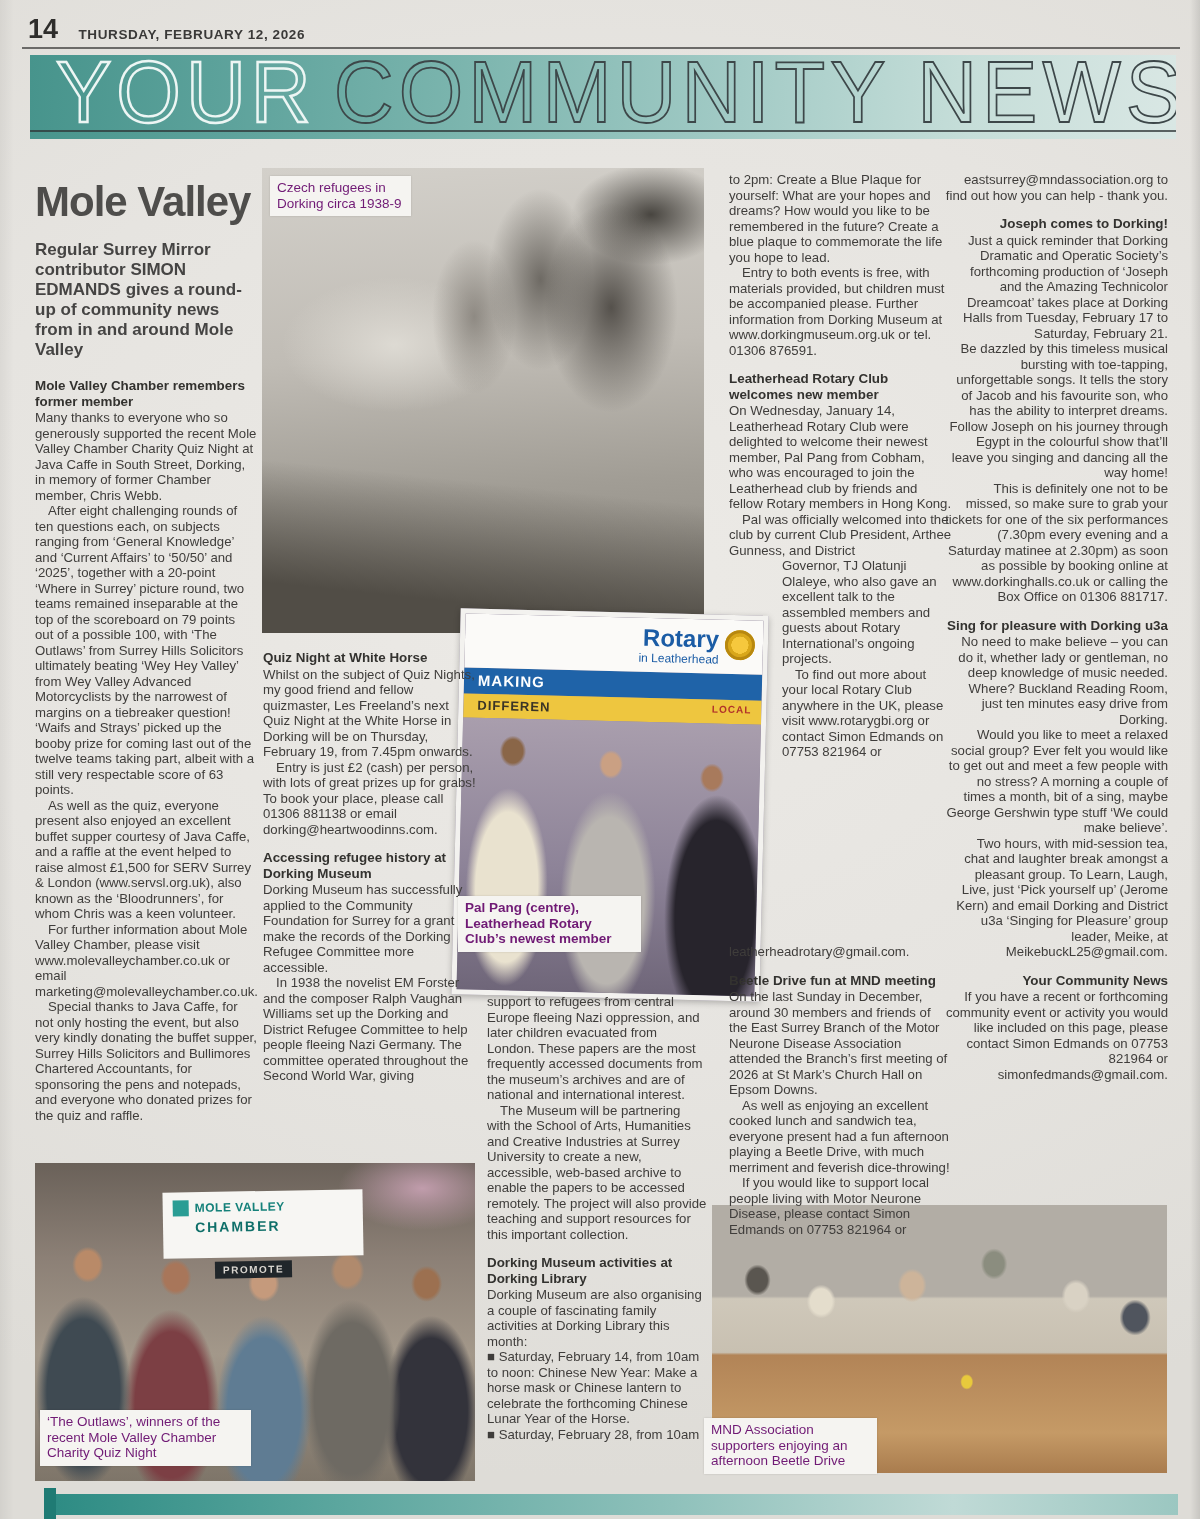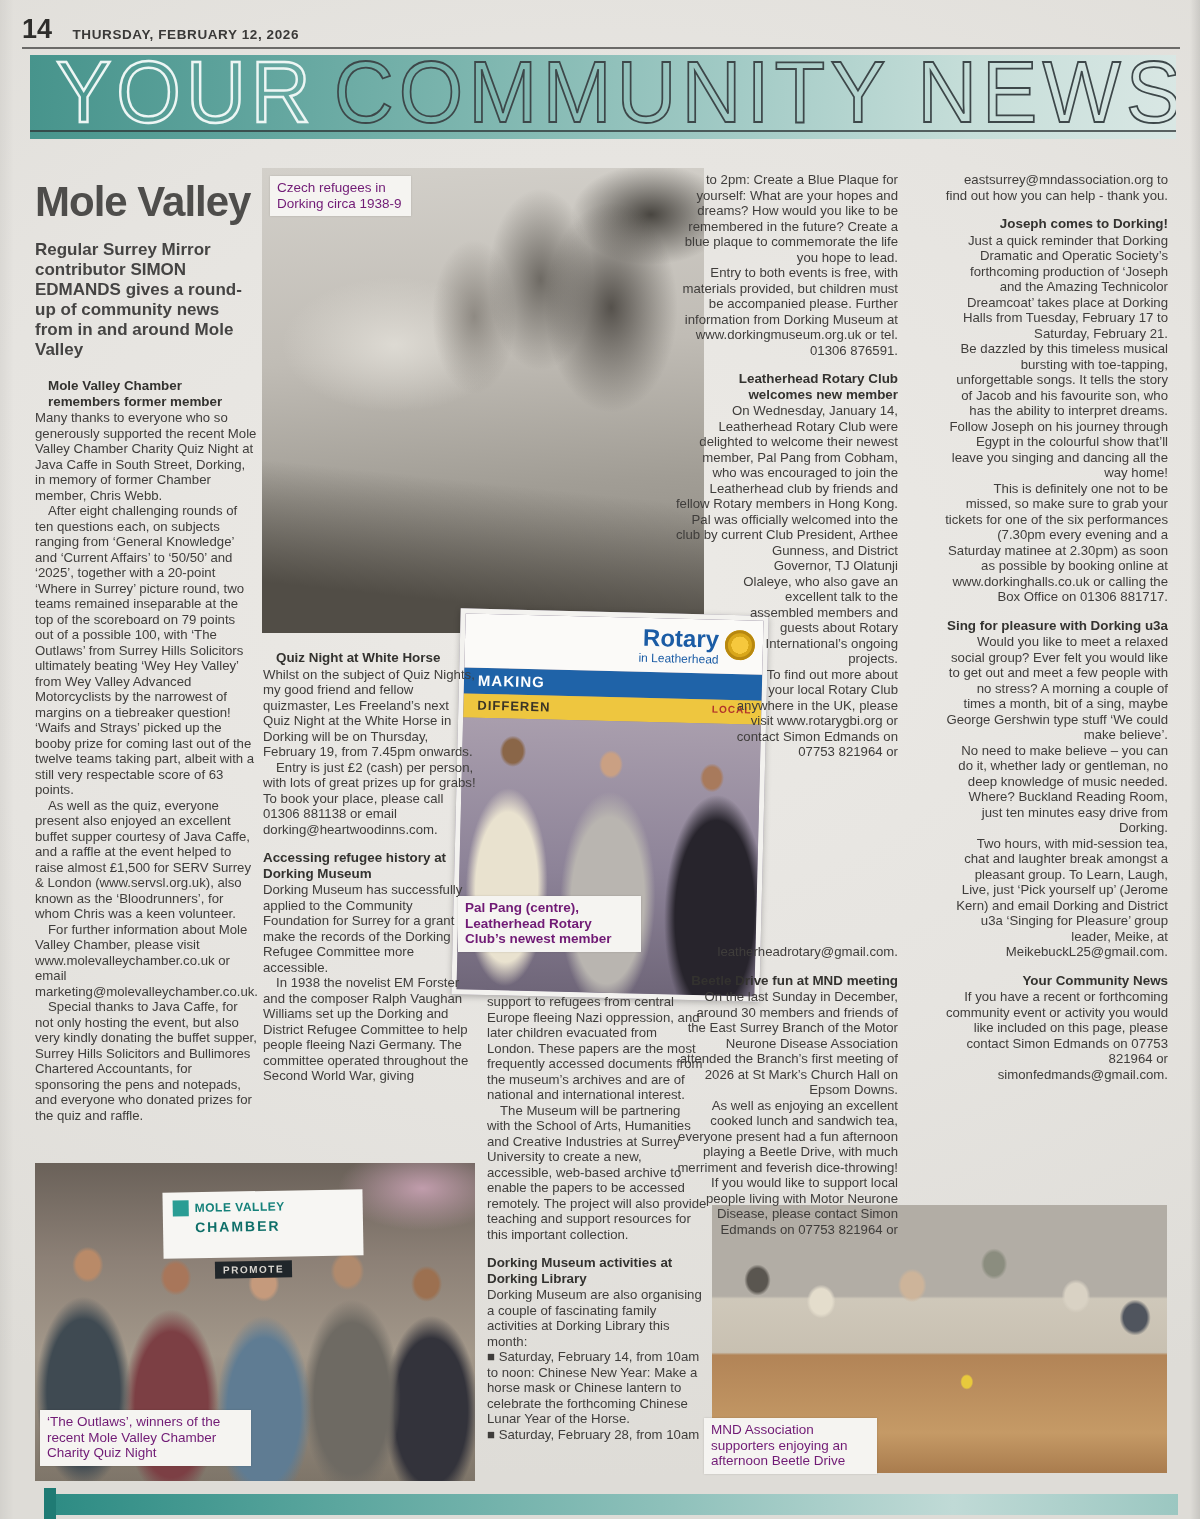--- a/index.html
+++ b/index.html
@@ -7,21 +7,21 @@
     position:relative;width:1200px;height:1519px;margin:0 auto;overflow:hidden;
     background:
       linear-gradient(90deg, rgba(0,0,0,.05) 0, rgba(0,0,0,0) 14px),
       linear-gradient(270deg, rgba(0,0,0,.10) 0, rgba(0,0,0,0) 10px),
       radial-gradient(1200px 900px at 50% 38%, #eceae6 0%, #e6e4e0 55%, #dedcd7 100%);
     font-family:"Liberation Sans", sans-serif;
     color:#3f3d3b;
   }
   
   .hdr{position:absolute;left:22px;top:14px;right:22px;height:32px;}
-  .pagenum{font-size:27px;font-weight:600;color:#2e2d2b;display:inline-block;vertical-align:bottom;}
+  .pagenum{font-size:27px;font-weight:600;color:#2e2d2b;display:inline-block;vertical-align:bottom;margin-left:6px;}
   .pagedate{font-size:13.5px;font-weight:600;letter-spacing:.6px;color:#3a3938;display:inline-block;margin-left:16px;vertical-align:bottom;padding-bottom:3px;}
   .hdr-rule{position:absolute;left:22px;right:20px;top:47px;height:2px;background:#6b6a68;}
   
   .masthead{
     position:absolute;left:30px;top:55px;width:1146px;height:84px;
     background:linear-gradient(92deg,#47948c 0%,#5ea39c 18%,#7fb7b0 40%,#a3cbc6 62%,#c6ded9 82%,#d9e7e4 100%);
     overflow:hidden;
   }
   .masthead-line{position:absolute;left:0;right:0;bottom:7px;height:1.6px;background:rgba(45,52,53,.75);}
   .masthead h1{
@@ -34,21 +34,21 @@
     .masthead h1 span{-webkit-text-fill-color:transparent;}
     .mh-your{-webkit-text-stroke:2.4px #edf6f4;}
     .mh-rest{-webkit-text-stroke:1.7px #3d4749;}
   }
   
   .col{position:absolute;z-index:3;}
   .headline{font-size:42px;font-weight:700;letter-spacing:-1px;color:#4e4d4b;margin:0;}
   .standfirst{font-size:17px;line-height:20px;font-weight:700;color:#454443;margin:14px 0 0 0;}
   .blocks{margin-top:18px;}
   .sec-head{font-weight:700;font-size:13.4px;line-height:15.6px;color:#33322f;margin:13px 0 1px 0;}
-  .sec-head:first-child{margin-top:0;margin-left:13px;}
+  .sec-head:first-child{margin-top:0;}
   .para{font-size:13.2px;line-height:15.5px;margin:0;color:#3f3d3b;}
   .para.indent{text-indent:13px;}
   
   .photo{position:absolute;z-index:1;}
   .cap{
     position:absolute;z-index:6;background:#f5f4f1;color:#701a75;
     font-size:13.5px;line-height:15.5px;padding:4px 8px 5px 7px;
     box-shadow:0 0 2px rgba(0,0,0,.15);
   }
   .photo-czech{
@@ -203,21 +203,21 @@
     <div>
         <p class="para">support to refugees from central Europe fleeing Nazi oppression, and later children evacuated from London. These papers are the most frequently accessed documents from the museum’s archives and are of national and international interest.</p>
         <p class="para indent">The Museum will be partnering with the School of Arts, Humanities and Creative Industries at Surrey University to create a new, accessible, web-based archive to enable the papers to be accessed remotely. The project will also provide teaching and support resources for this important collection.</p>
         <div class="sec-head">Dorking Museum activities at Dorking Library</div>
         <p class="para">Dorking Museum are also organising a couple of fascinating family activities at Dorking Library this month:</p>
         <p class="para">■ Saturday, February 14, from 10am to noon: Chinese New Year: Make a horse mask or Chinese lantern to celebrate the forthcoming Chinese Lunar Year of the Horse.</p>
         <p class="para">■ Saturday, February 28, from 10am</p>
       </div>
   </div>
 
-  <div class="col" style="left:675px;top:172px;width:223px;text-align:right;">
+  <div class="col" style="left:729px;top:172px;width:223px;">
     <div>
         <p class="para">to 2pm: Create a Blue Plaque for yourself: What are your hopes and dreams? How would you like to be remembered in the future? Create a blue plaque to commemorate the life you hope to lead.</p>
         <p class="para indent">Entry to both events is free, with materials provided, but children must be accompanied please. Further information from Dorking Museum at www.dorkingmuseum.org.uk or tel. 01306 876591.</p>
         <div class="sec-head">Leatherhead Rotary Club welcomes new member</div>
         <p class="para">On Wednesday, January 14, Leatherhead Rotary Club were delighted to welcome their newest member, Pal Pang from Cobham, who was encouraged to join the Leatherhead club by friends and fellow Rotary members in Hong Kong.</p>
         <p class="para indent">Pal was officially welcomed into the club by current Club President, Arthee Gunness, and District</p>
       </div>
     <div>
         <div class="wrap-spacer"></div>
         <p class="para">Governor, TJ Olatunji Olaleye, who also gave an excellent talk to the assembled members and guests about Rotary International’s ongoing projects.</p>
@@ -230,22 +230,22 @@
   </div>
 
   <div class="col" style="left:945px;top:172px;width:223px;text-align:right;">
     <div>
         <p class="para">eastsurrey@mndassociation.org to find out how you can help - thank you.</p>
         <div class="sec-head">Joseph comes to Dorking!</div>
         <p class="para">Just a quick reminder that Dorking Dramatic and Operatic Society’s forthcoming production of ‘Joseph and the Amazing Technicolor Dreamcoat’ takes place at Dorking Halls from Tuesday, February 17 to Saturday, February 21.</p>
         <p class="para indent">Be dazzled by this timeless musical bursting with toe-tapping, unforgettable songs. It tells the story of Jacob and his favourite son, who has the ability to interpret dreams. Follow Joseph on his journey through Egypt in the colourful show that’ll leave you singing and dancing all the way home!</p>
         <p class="para indent">This is definitely one not to be missed, so make sure to grab your tickets for one of the six performances (7.30pm every evening and a Saturday matinee at 2.30pm) as soon as possible by booking online at www.dorkinghalls.co.uk or calling the Box Office on 01306 881717.</p>
         <div class="sec-head">Sing for pleasure with Dorking u3a</div>
+        <p class="para indent">No need to make believe – you can do it, whether lady or gentleman, no deep knowledge of music needed. Where? Buckland Reading Room, just ten minutes easy drive from Dorking.</p>
         <p class="para">Would you like to meet a relaxed social group? Ever felt you would like to get out and meet a few people with no stress? A morning a couple of times a month, bit of a sing, maybe George Gershwin type stuff ‘We could make believe’.</p>
-        <p class="para indent">No need to make believe – you can do it, whether lady or gentleman, no deep knowledge of music needed. Where? Buckland Reading Room, just ten minutes easy drive from Dorking.</p>
         <p class="para indent">Two hours, with mid-session tea, chat and laughter break amongst a pleasant group. To Learn, Laugh, Live, just ‘Pick yourself up’ (Jerome Kern) and email Dorking and District u3a ‘Singing for Pleasure’ group leader, Meike, at MeikebuckL25@gmail.com.</p>
         <div class="sec-head">Your Community News</div>
         <p class="para">If you have a recent or forthcoming community event or activity you would like included on this page, please contact Simon Edmands on 07753 821964 or simonfedmands@gmail.com.</p>
       </div>
   </div>
 
   <div class="bottom-edge"></div>
   <div class="bottom-bar"></div>
 
 </div>

